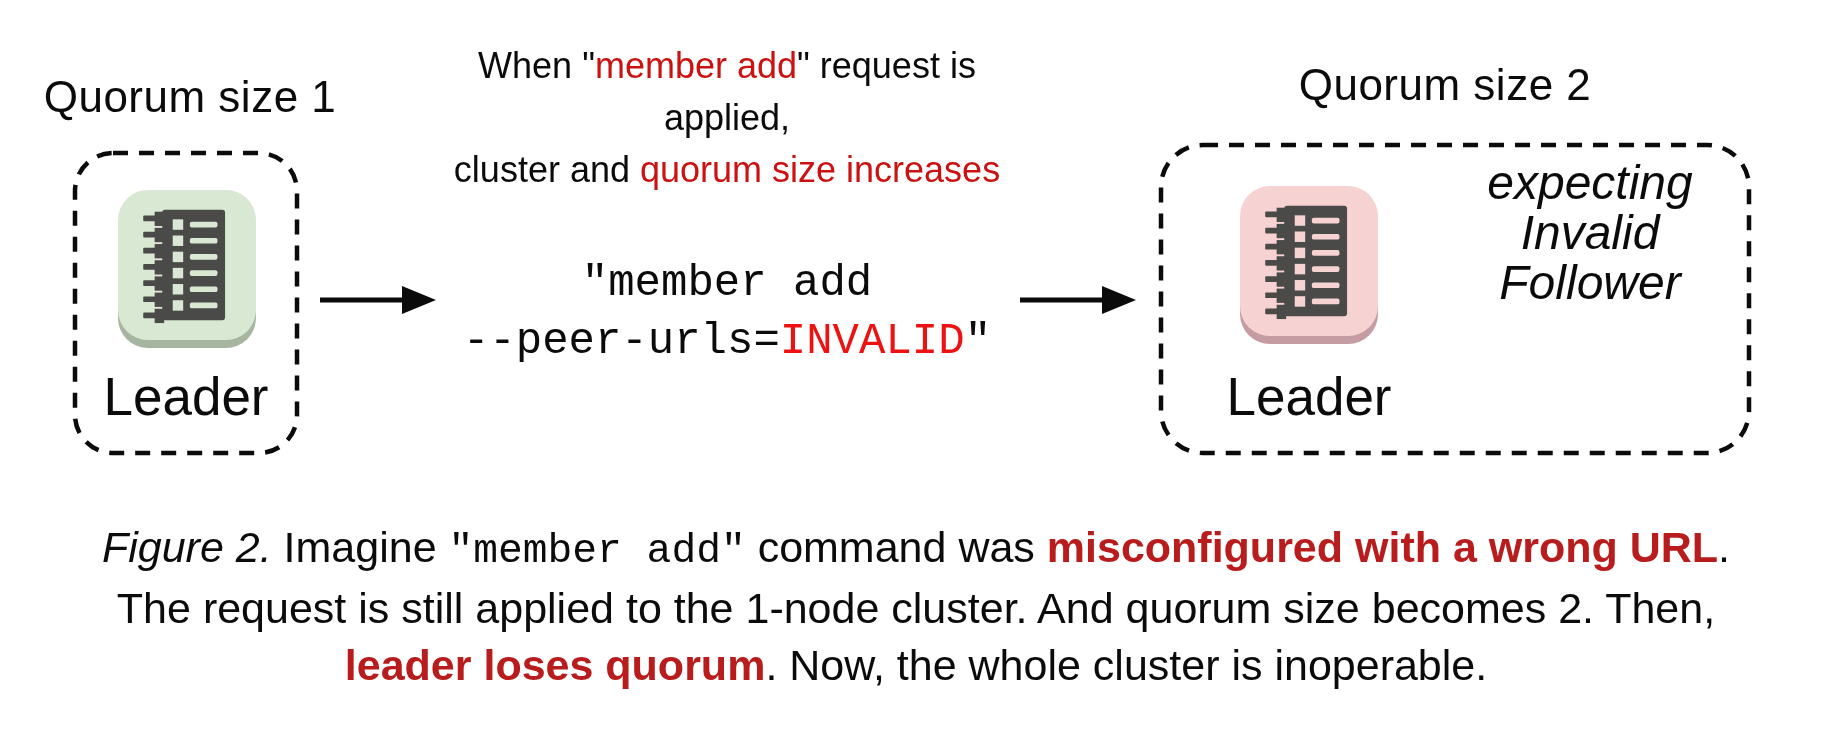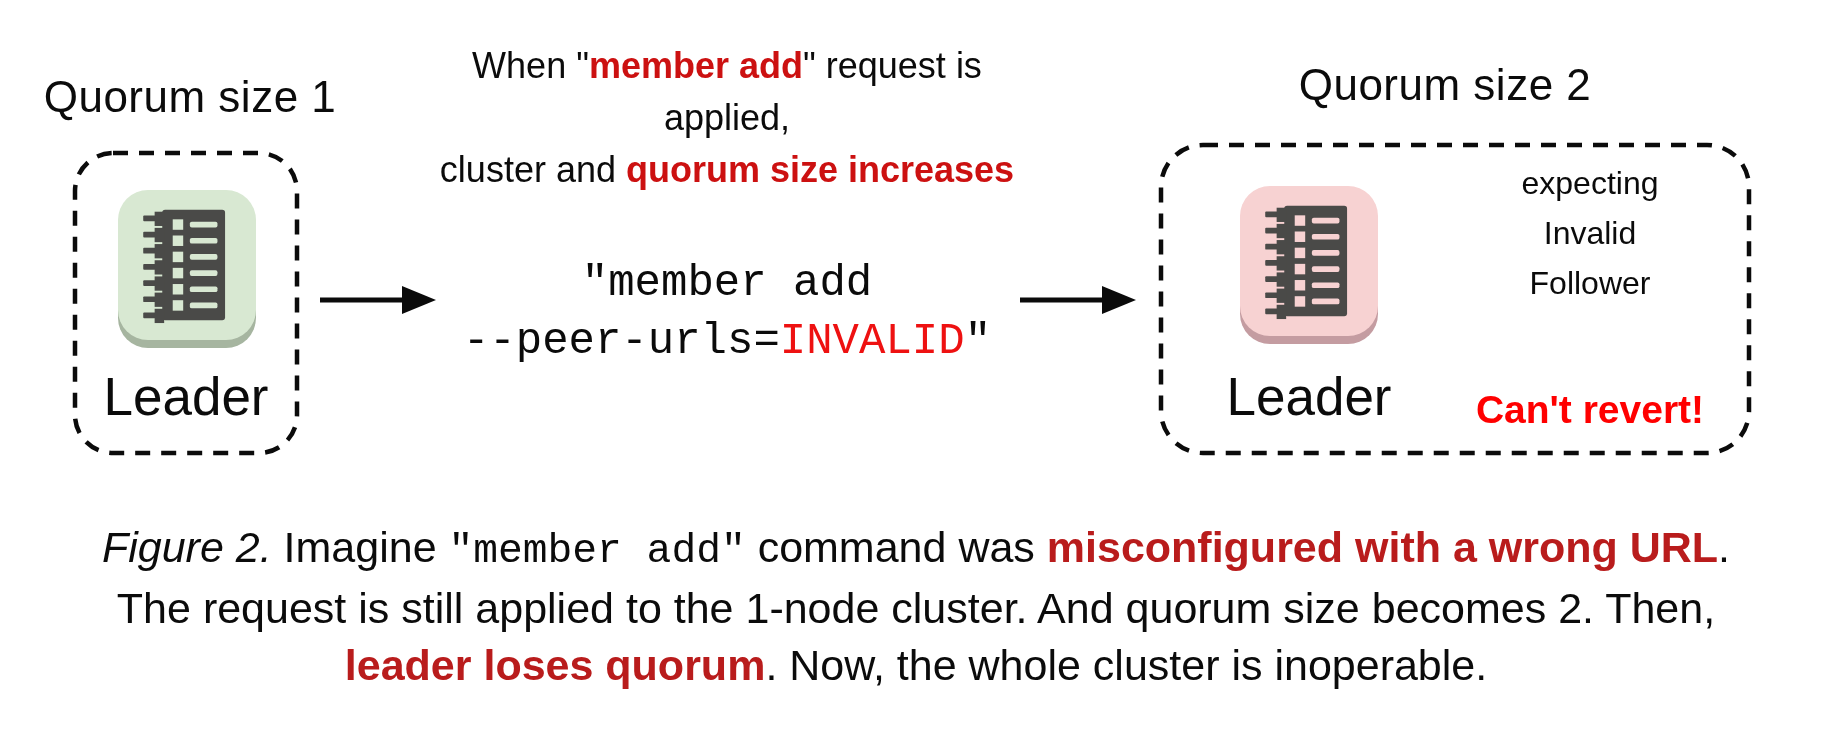--- a/index.html
+++ b/index.html
@@ -16,26 +16,26 @@
 
   .node-icon {
     position:absolute; width:138px; height:150px; border-radius:30px;
     display:flex; align-items:center; justify-content:center;
   }
   .node-icon.green { background:#d8e8d2; box-shadow:0 8px 0 #a6b5a0; }
   .node-icon.pink  { background:#f7d2d2; box-shadow:0 8px 0 #c49ca1; }
   .node-icon svg { width:92px; height:118px; }
 
   .annotation { font-size:36px; line-height:52px; }
-  .annotation .redb { color:#cc1111; font-weight:bold; }
+  .annotation .redb { color:#cc1111; font-weight:normal; }
 
   .command { font-family:"Liberation Mono","DejaVu Sans Mono",monospace; font-size:44px; line-height:58px; white-space:nowrap; }
   .command .redcode { color:#ee1111; }
 
-  .expecting { font-size:32px; line-height:50px; }
+  .expecting { font-size:48px; line-height:50px; font-style:italic; }
   .warning { font-size:39px; font-weight:bold; color:#ff0000; }
 
   .caption { font-size:43px; line-height:57px; }
   .caption .it { font-style:italic; }
   .caption .mono { font-family:"Liberation Mono","DejaVu Sans Mono",monospace; font-size:0.96em; }
   .caption .redb { color:#b91c1c; font-weight:bold; }
 </style>
 </head>
 <body>
 
@@ -148,21 +148,20 @@
   </div>
 
   <div class="abs ctr node-label" style="left:1194px; top:366px; width:230px;">Leader</div>
 
   <div class="abs ctr expecting" style="left:1420px; top:158px; width:340px;">
     <div>expecting</div>
     <div>Invalid</div>
     <div>Follower</div>
   </div>
 
-  <div class="abs ctr warning" style="left:1420px; top:388px; width:340px;">Can't revert!</div>
 
   <div class="abs ctr caption" style="left:0px; top:519px; width:1832px;">
     <div><span class="it">Figure 2.</span><span> Imagine </span><span class="mono">"member add"</span><span> command was </span><span class="redb">misconfigured with a wrong URL</span><span>.</span></div>
     <div>The request is still applied to the 1-node cluster. And quorum size becomes 2. Then,</div>
     <div><span class="redb">leader loses quorum</span><span>. Now, the whole cluster is inoperable.</span></div>
   </div>
 
 </div>
 
 </body></html>

